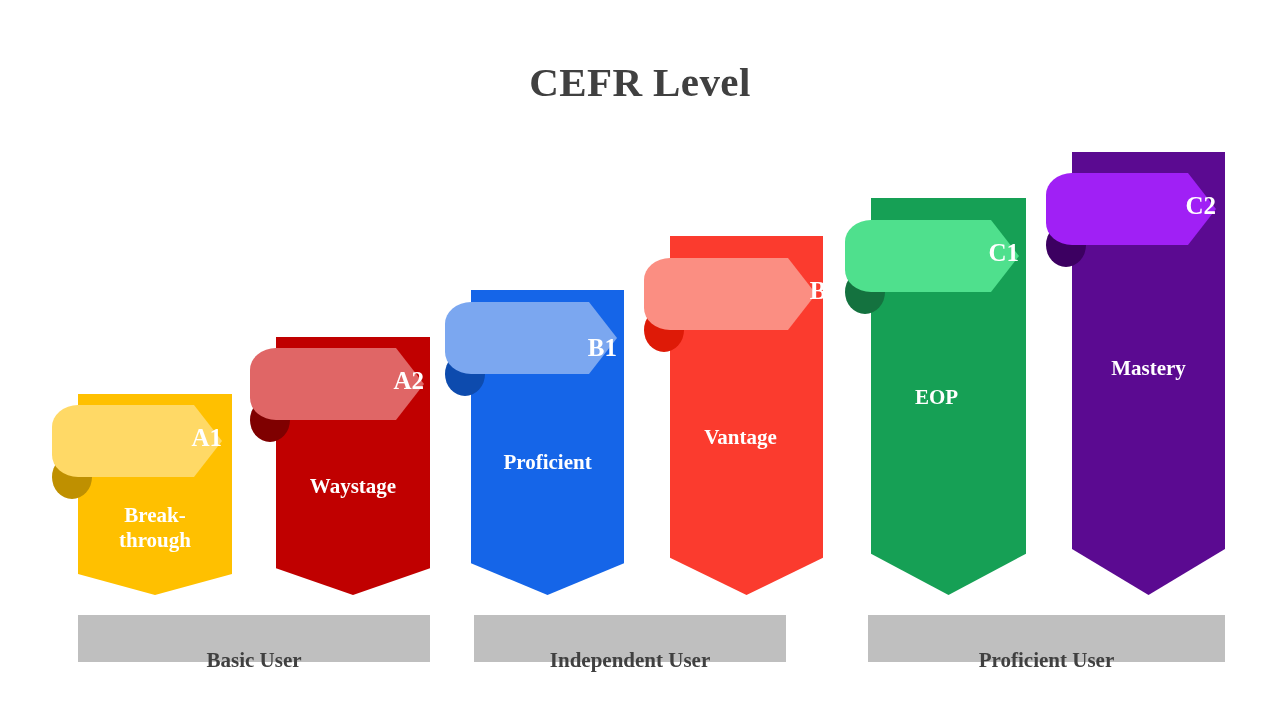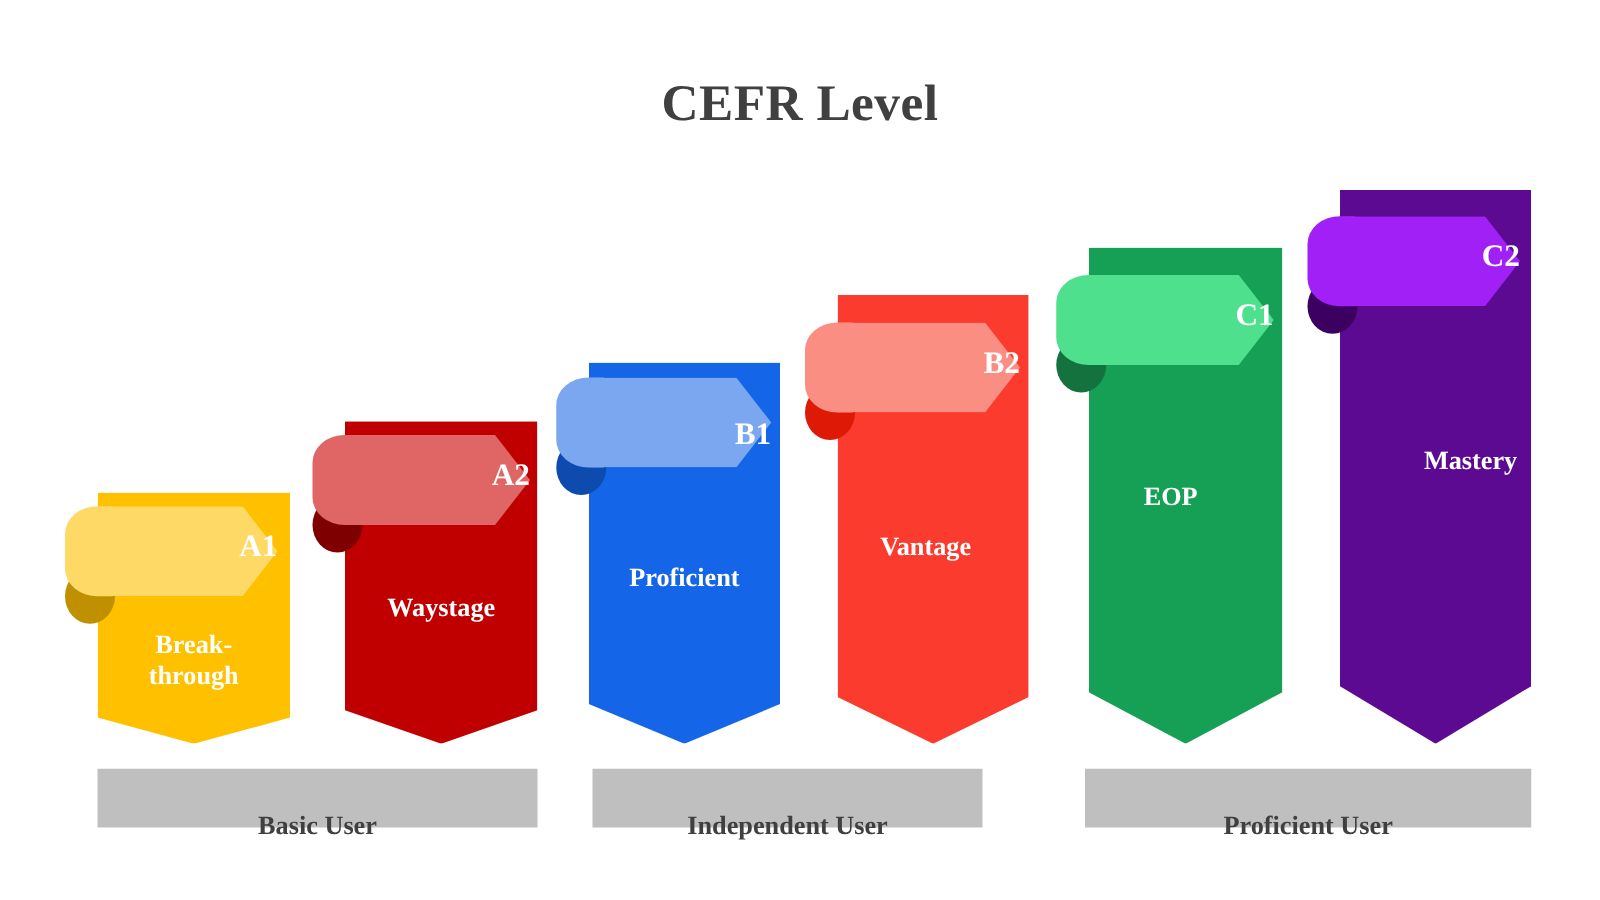--- a/index.html
+++ b/index.html
@@ -131,33 +131,33 @@
         <div class="ribbon-tail" style="left: 445px; top: 302px; width: 38px; height: 72px; background: rgb(123, 167, 240);"></div>
         <div class="ribbon-body" style="left: 471px; top: 302px; width: 146px; height: 72px; background: rgb(123, 167, 240); clip-path: polygon(0% 0%, 80.8219% 0%, 100% 50%, 80.8219% 100%, 0% 100%);"></div>
         <div class="ribbon-text" style="left: 445px; top: 303px; width: 172px; margin-top: 31px;">B1</div>
       </div>
       <div class="column">
         <div class="bar" style="left: 670px; top: 236px; width: 153px; height: 359px; background: rgb(251, 59, 46);"></div>
         <div class="bar-label" style="left: 670px; top: 425px; width: 141px;">Vantage</div>
         <div class="ribbon-curl" style="left: 644px; top: 308px; width: 40px; height: 44px; background: rgb(222, 26, 7);"></div>
         <div class="ribbon-tail" style="left: 644px; top: 258px; width: 38px; height: 72px; background: rgb(251, 142, 130);"></div>
         <div class="ribbon-body" style="left: 670px; top: 258px; width: 146px; height: 72px; background: rgb(251, 142, 130); clip-path: polygon(0% 0%, 80.8219% 0%, 100% 50%, 80.8219% 100%, 0% 100%);"></div>
-        <div class="ribbon-text" style="left: 644px; top: 277px; width: 172px;">B2</div>
+        <div class="ribbon-text" style="left: 644px; top: 277px; width: 172px; padding-left: 23px;">B2</div>
       </div>
       <div class="column">
         <div class="bar" style="left: 871px; top: 198px; width: 155px; height: 397px; background: rgb(22, 160, 85);"></div>
         <div class="bar-label" style="left: 871px; top: 385px; width: 131px;">EOP</div>
         <div class="ribbon-curl" style="left: 845px; top: 270px; width: 40px; height: 44px; background: rgb(20, 114, 63);"></div>
         <div class="ribbon-tail" style="left: 845px; top: 220px; width: 38px; height: 72px; background: rgb(79, 224, 141);"></div>
         <div class="ribbon-body" style="left: 871px; top: 220px; width: 148px; height: 72px; background: rgb(79, 224, 141); clip-path: polygon(0% 0%, 81.0811% 0%, 100% 50%, 81.0811% 100%, 0% 100%);"></div>
         <div class="ribbon-text" style="left: 845px; top: 239px; width: 174px;">C1</div>
       </div>
       <div class="column">
         <div class="bar" style="left: 1072px; top: 152px; width: 153px; height: 443px; background: rgb(91, 10, 145);"></div>
-        <div class="bar-label" style="left: 1072px; top: 356px; width: 153px; padding-left: 28px;">Mastery</div>
+        <div class="bar-label" style="left: 1072px; top: 356px; width: 153px;">Mastery</div>
         <div class="ribbon-curl" style="left: 1046px; top: 223px; width: 40px; height: 44px; background: rgb(60, 0, 97);"></div>
         <div class="ribbon-tail" style="left: 1046px; top: 173px; width: 38px; height: 72px; background: rgb(160, 32, 245);"></div>
         <div class="ribbon-body" style="left: 1072px; top: 173px; width: 144px; height: 72px; background: rgb(160, 32, 245); clip-path: polygon(0% 0%, 80.5556% 0%, 100% 50%, 80.5556% 100%, 0% 100%);"></div>
         <div class="ribbon-text" style="left: 1046px; top: 192px; width: 170px;">C2</div>
       </div>
     </div>
   <div id="bands">
       <div class="band" style="left: 78px; top: 615px; width: 352px; height: 47px;">
         <span class="band-label">Basic User</span>
       </div>

